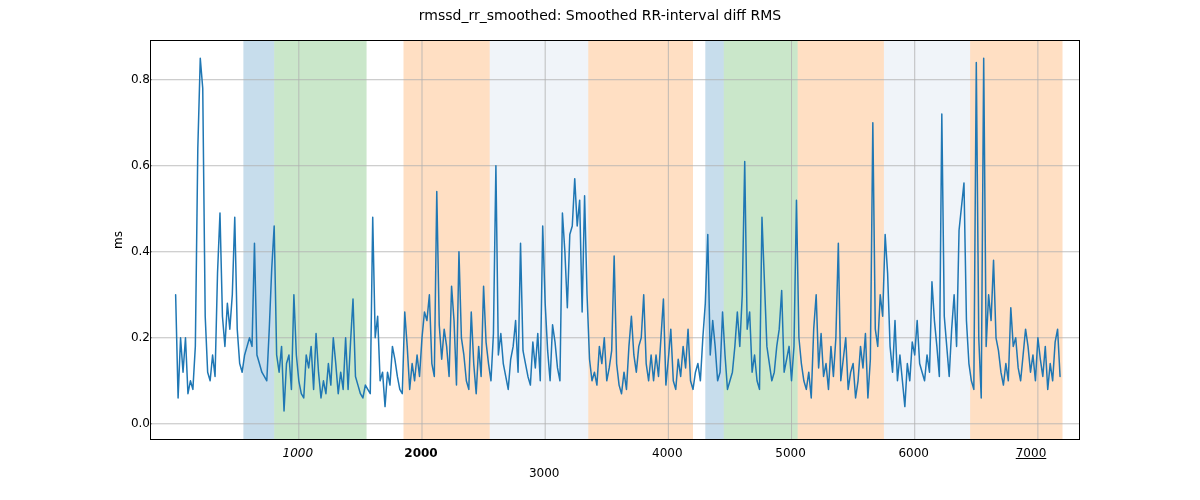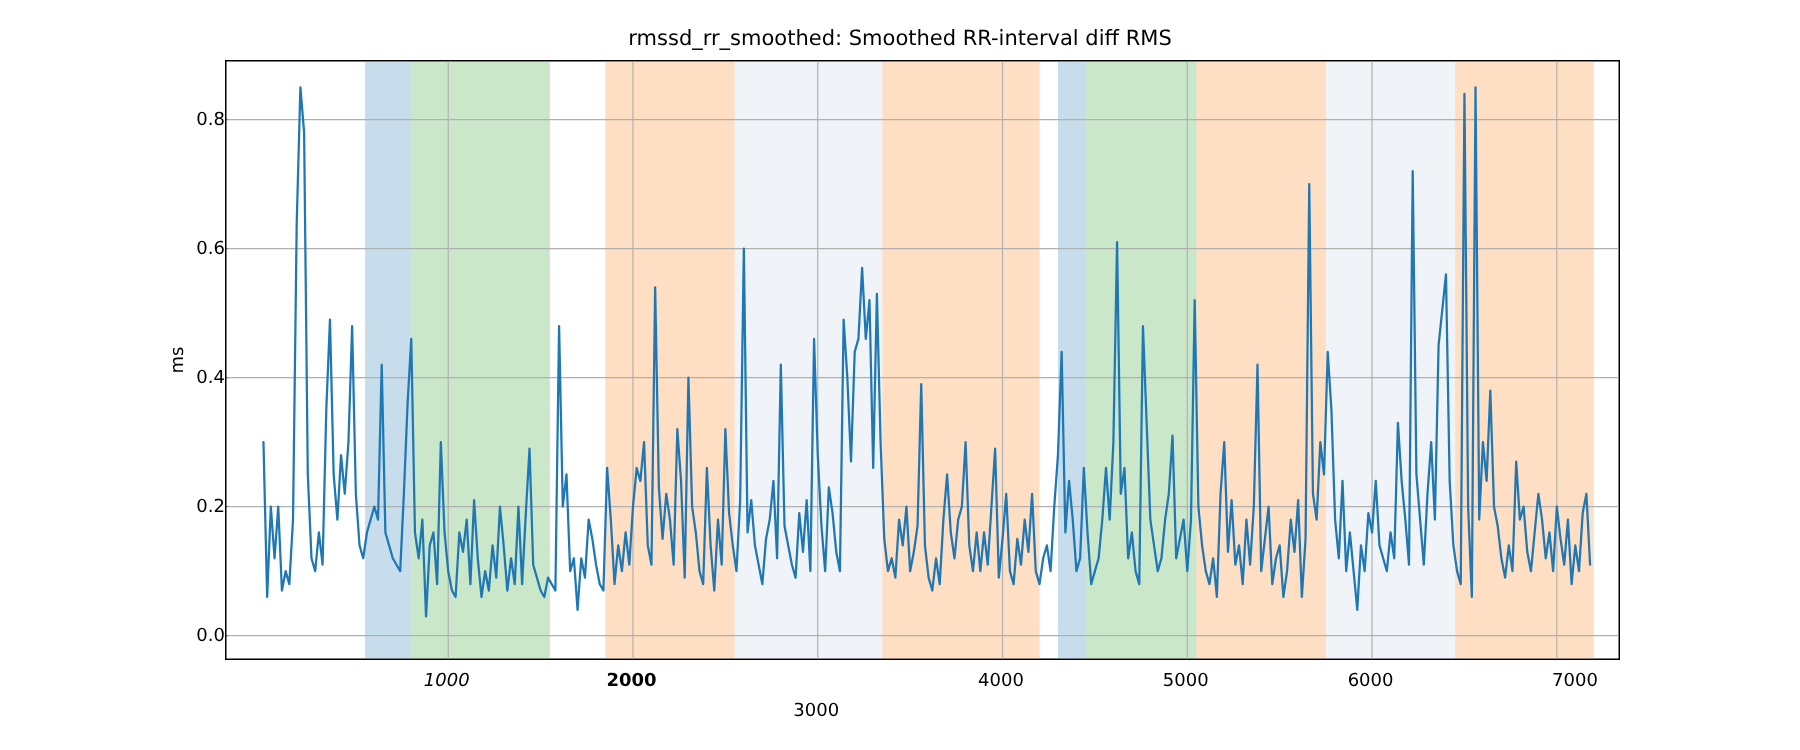--- a/index.html
+++ b/index.html
@@ -12,21 +12,21 @@
     font-size: 10px;
     color: #000;
   }
   .figure {
     position: relative;
     width: 1200px;
     height: 500px;
   }
   .title {
     position: absolute;
-    top: 18px;
+    top: 7px;
     left: 0;
     width: 1200px;
     text-align: center;
     font-size: 14px;
   }
   .axes {
     position: absolute;
     left: 150px;
     top: 40px;
     width: 930px;
@@ -165,21 +165,21 @@
           <line x1="-4" x2="0.5" y1="38.70967741935482" y2="38.70967741935482" class="tick-mark"></line>
         </svg>
     </div>
     <div class="x-tick-labels" id="x-tick-labels">
         <div style="left: 147.815px; font-style: italic;">1000</div>
         <div style="left: 270.993px; font-weight: bold;">2000</div>
         <div style="left: 394.172px; margin-top: 20px;">3000</div>
         <div style="left: 517.351px;">4000</div>
         <div style="left: 640.53px;">5000</div>
         <div style="left: 763.709px;">6000</div>
-        <div style="left: 900px;">7000</div>
+        <div style="left: 881px; text-decoration: underline;">7000</div>
       </div>
     <div class="y-tick-labels" id="y-tick-labels">
         <div style="top: 382.796px;">0.0</div>
         <div style="top: 296.774px;">0.2</div>
         <div style="top: 210.753px;">0.4</div>
         <div style="top: 124.731px;">0.6</div>
         <div style="top: 38.7097px;">0.8</div>
       </div>
     <div class="ylabel">
         <span>ms</span>

